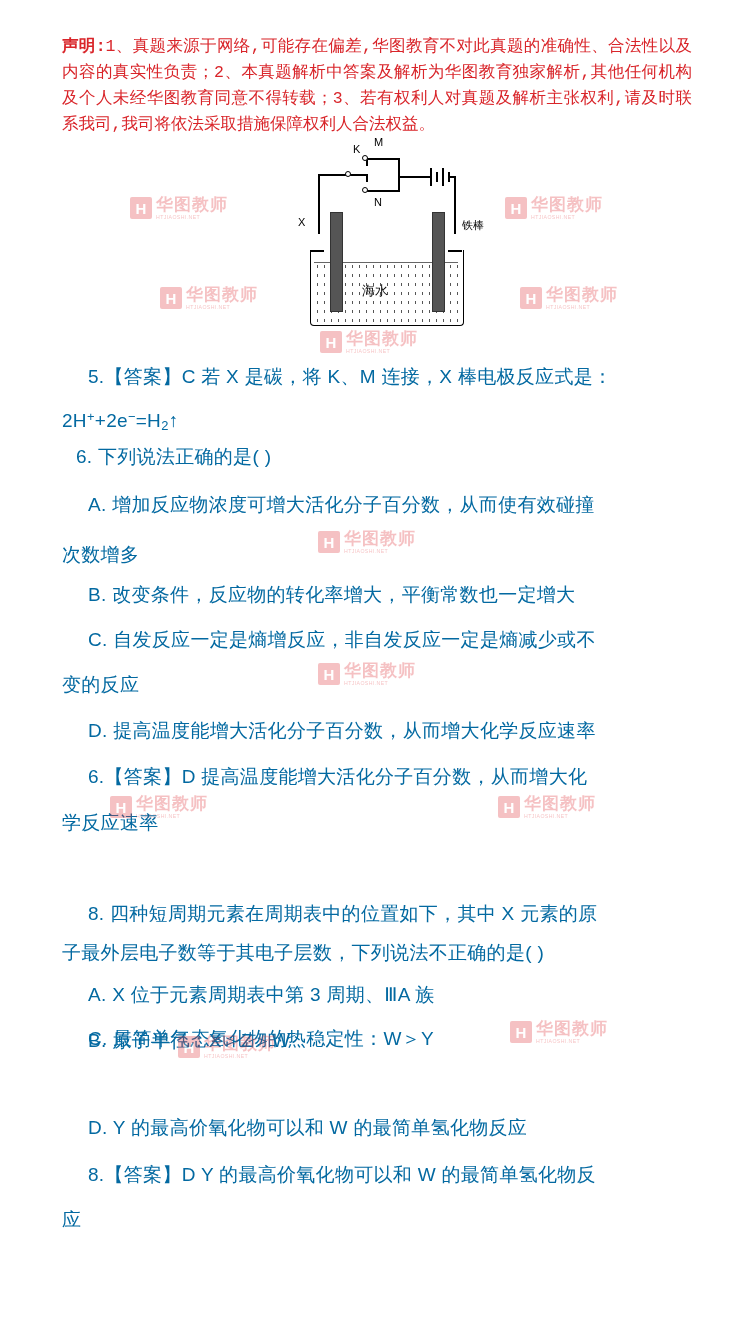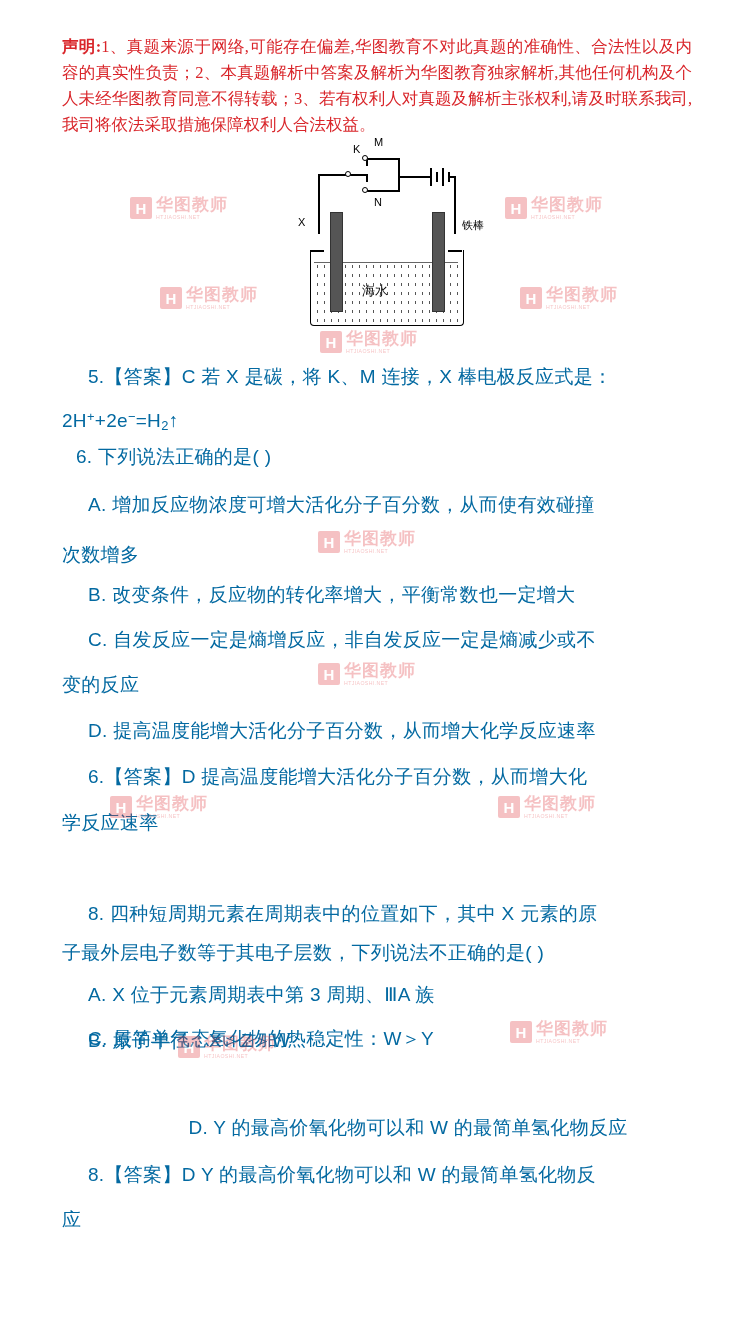--- a/index.html
+++ b/index.html
@@ -26,21 +26,21 @@
   
   .disclaimer {
     position: absolute;
     top: 34px;
     left: 62px;
     width: 630px;
     color: #d9252a;
     font-size: 16.5px;
     line-height: 26px;
     text-align: justify;
-    font-family: Liberation Serif, serif;
+    font-family: Liberation Mono, monospace;
   }
   .disclaimer b {
     font-weight: bold;
   }
 
   
   .figure-wrap {
     position: absolute;
     top: 150px;
     left: 0;
@@ -207,21 +207,21 @@
   <div class="para" style="left:88px; top:625px; width:640px;">C. 自发反应一定是熵增反应，非自发反应一定是熵减少或不</div>
   <div class="para" style="left:62px; top:670px; width:640px;">变的反应</div>
   <div class="para" style="left:88px; top:716px; width:640px;">D. 提高温度能增大活化分子百分数，从而增大化学反应速率</div>
   <div class="para" style="left:88px; top:762px; width:640px;">6.【答案】D 提高温度能增大活化分子百分数，从而增大化</div>
   <div class="para" style="left:62px; top:808px; width:640px;">学反应速率</div>
   <div class="para" style="left:88px; top:899px; width:640px;">8. 四种短周期元素在周期表中的位置如下，其中 X 元素的原</div>
   <div class="para" style="left:62px; top:938px; width:660px;">子最外层电子数等于其电子层数，下列说法不正确的是(       )</div>
   <div class="para" style="left:88px; top:980px; width:640px;">A. X 位于元素周期表中第 3 周期、ⅢA 族</div>
   <div class="para" style="left:88px; top:1026px; width:640px;">B. 原子半径：X＞Z＞W</div>
   <div class="para" style="left:88px; top:1024px; width:640px;">C. 最简单气态氢化物的热稳定性：W＞Y</div>
-  <div class="para" style="left:88px; top:1113px; width:640px;text-align:center;">D. Y 的最高价氧化物可以和 W 的最简单氢化物反应</div>
+  <div class="para" style="left:88px; top:1113px; width:640px;">D. Y 的最高价氧化物可以和 W 的最简单氢化物反应</div>
   <div class="para" style="left:88px; top:1160px; width:640px;">8.【答案】D Y 的最高价氧化物可以和 W 的最简单氢化物反</div>
   <div class="para" style="left:62px; top:1205px; width:640px;">应</div>
 
   <div id="watermarks">
       <div class="wm" style="left: 130px; top: 196px;">
         <div class="wm-badge">H</div>
         <div class="wm-text">
           <div class="wm-cn">华图教师</div>
           <div class="wm-en">HTJIAOSHI.NET</div>
         </div>

